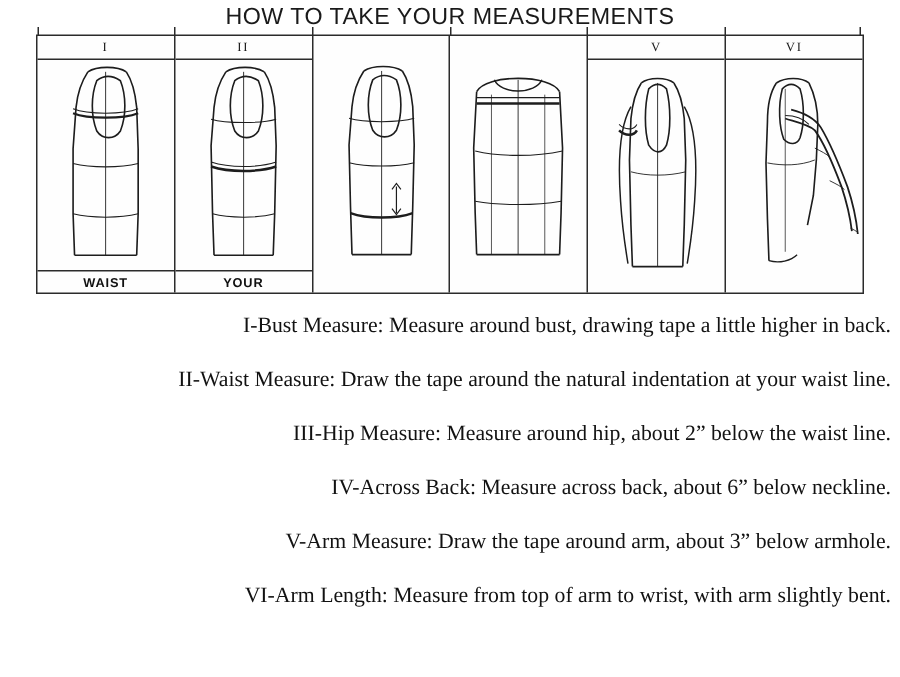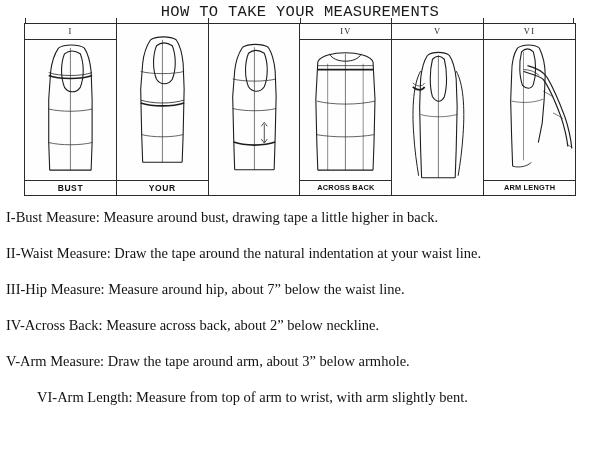--- a/index.html
+++ b/index.html
@@ -19,21 +19,21 @@
   #page {
     width: 600px;
     height: 451px;
     position: relative;
     background: #ffffff;
   }
 
   
   .title {
     text-align: center;
-    font-family: Liberation Mono, monospace;
+    font-family: Liberation Sans, sans-serif;
     font-size: 15.5px;
     letter-spacing: 0.3px;
     color: #1a1a1a;
     padding-top: 3px;
     padding-bottom: 2px;
     white-space: nowrap;
   }
 
   
   .figure-strip {
@@ -100,20 +100,21 @@
     top: 0;
     width: 1px;
     height: 6px;
     background: #2b2b2b;
   }
 
   
   .instructions {
     margin: 14px 6px 0 6px;
     padding: 0;
+    text-align: right;
   }
   .instruction {
     font-family: "Liberation Serif", serif;
     font-size: 14.5px;
     line-height: 1.1;
     color: #121212;
     margin: 0 0 20px 0;
     white-space: nowrap;
   }
   .instruction:last-child { margin-bottom: 0; margin-left: 31px; }
@@ -147,24 +148,25 @@
             <path d="M25 132 L67 132"></path>
             <path d="M40 14 C36 24 36 38 40 48 C44 54 52 54 56 48 C60 38 60 24 56 14 C50 10 45 10 40 14 Z"></path>
             <path d="M24 36 C34 40 58 40 68 36" stroke-width="1.6"></path>
             <path d="M24 33 C34 37 58 37 68 33" stroke-width="0.8"></path>
             <path d="M24 70 C36 73 56 73 68 70" stroke-width="0.7"></path>
             <path d="M46 8 L46 132" stroke-width="0.6"></path>
             <path d="M24 104 C36 107 56 107 68 104" stroke-width="0.7"></path>
           </g>
         </svg>
       </div>
-      <div class="panel-label">BUST</div>
-    </div>
-
-    <div class="panel">
+      <div class="panel-label">WAIST</div>
+    </div>
+
+    <div class="panel">
+      <div class="panel-num">II</div>
       <div class="panel-art">
         <svg viewBox="0 0 92 142" preserveAspectRatio="xMidYMid meet">
           <g fill="none" stroke="#1d1d1d" stroke-width="1.1">
             <path d="M34 8 C30 14 27 22 26 32 L24 58 L25 104 L26 132"></path>
             <path d="M60 8 C64 14 66 22 67 32 L68 58 L67 104 L66 132"></path>
             <path d="M34 8 C40 4 54 4 60 8"></path>
             <path d="M26 132 L66 132"></path>
             <path d="M40 14 C36 24 36 38 40 48 C44 54 52 54 56 48 C60 38 60 24 56 14 C50 10 45 10 40 14 Z"></path>
             <path d="M24 40 C34 43 58 43 68 40" stroke-width="0.7"></path>
             <path d="M24 72 C36 76 56 76 68 72" stroke-width="1.7"></path>
@@ -194,40 +196,38 @@
               <path d="M56 86 L56 104"></path>
               <path d="M53 88 L56 84 L59 88"></path>
               <path d="M53 101 L56 105 L59 101"></path>
             </g>
           </g>
         </svg>
       </div>
     </div>
 
     <div class="panel">
-      <div class="panel-num">IV</div>
       <div class="panel-art">
         <svg viewBox="0 0 92 142" preserveAspectRatio="xMidYMid meet">
           <g fill="none" stroke="#1d1d1d" stroke-width="1.1">
             <path d="M18 22 C24 10 68 10 74 22"></path>
             <path d="M18 22 L16 60 L17 104 L18 132"></path>
             <path d="M74 22 L76 60 L75 104 L74 132"></path>
             <path d="M18 132 L74 132"></path>
             <path d="M30 14 C34 24 58 24 62 14" stroke-width="1.0"></path>
             <path d="M18 30 L74 30" stroke-width="1.7"></path>
             <path d="M18 26 L74 26" stroke-width="0.7"></path>
             <path d="M17 62 C34 66 58 66 76 62" stroke-width="0.7"></path>
             <path d="M17 96 C34 99 58 99 75 96" stroke-width="0.7"></path>
             <path d="M46 14 L46 132" stroke-width="0.6"></path>
             <path d="M28 24 L28 132" stroke-width="0.5"></path>
             <path d="M64 24 L64 132" stroke-width="0.5"></path>
           </g>
         </svg>
       </div>
-      <div class="panel-label small">ACROSS BACK</div>
     </div>
 
     <div class="panel">
       <div class="panel-num">V</div>
       <div class="panel-art">
         <svg viewBox="0 0 92 142" preserveAspectRatio="xMidYMid meet">
           <g fill="none" stroke="#1d1d1d" stroke-width="1.1">
             <path d="M36 8 C32 14 30 22 29 32 L28 60 L29 104 L30 132"></path>
             <path d="M58 8 C62 14 64 22 65 32 L66 60 L65 104 L64 132"></path>
             <path d="M36 8 C41 4 53 4 58 8"></path>
@@ -258,26 +258,25 @@
             <path d="M44 26 C52 28 60 32 64 38 C70 48 76 62 82 78 C86 90 88 100 89 110" stroke-width="1.2"></path>
             <path d="M40 30 C46 30 52 32 56 36" stroke-width="0.7"></path>
             <path d="M60 52 C64 54 68 56 70 58" stroke-width="0.6"></path>
             <path d="M70 74 C74 76 78 78 80 80" stroke-width="0.6"></path>
             <path d="M84 106 C86 107 88 108 89 109" stroke-width="0.6"></path>
             <path d="M40 12 L40 122" stroke-width="0.5"></path>
             <path d="M28 62 C38 64 50 64 60 60" stroke-width="0.6"></path>
           </g>
         </svg>
       </div>
-      <div class="panel-label small">ARM LENGTH</div>
     </div>
   </div>
 
   <div class="instructions">
     <p class="instruction">I-Bust Measure: Measure around bust, drawing tape a little higher in back.</p>
     <p class="instruction">II-Waist Measure: Draw the tape around the natural indentation at your waist line.</p>
-    <p class="instruction">III-Hip Measure: Measure around hip, about 7” below the waist line.</p>
-    <p class="instruction">IV-Across Back: Measure across back, about 2” below neckline.</p>
+    <p class="instruction">III-Hip Measure: Measure around hip, about 2” below the waist line.</p>
+    <p class="instruction">IV-Across Back: Measure across back, about 6” below neckline.</p>
     <p class="instruction">V-Arm Measure: Draw the tape around arm, about 3” below armhole.</p>
     <p class="instruction">VI-Arm Length: Measure from top of arm to wrist, with arm slightly bent.</p>
   </div>
 
 </div>
 
 </body></html>

